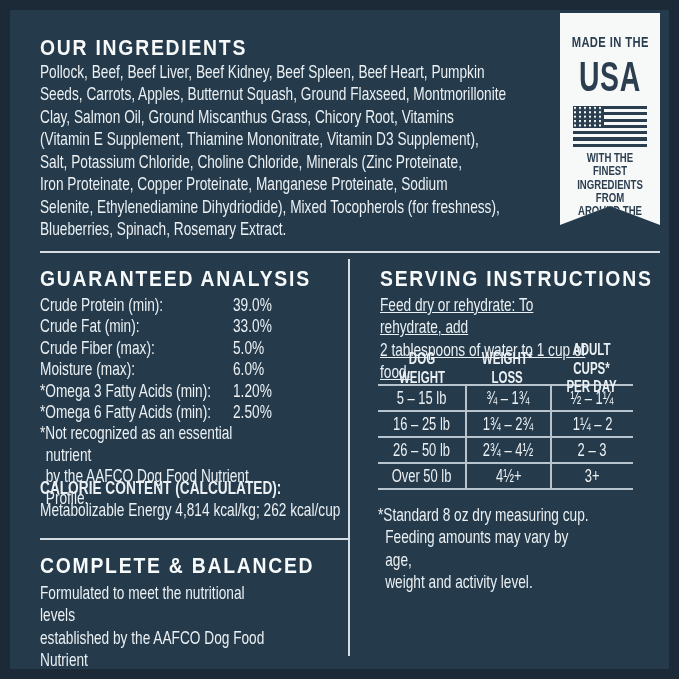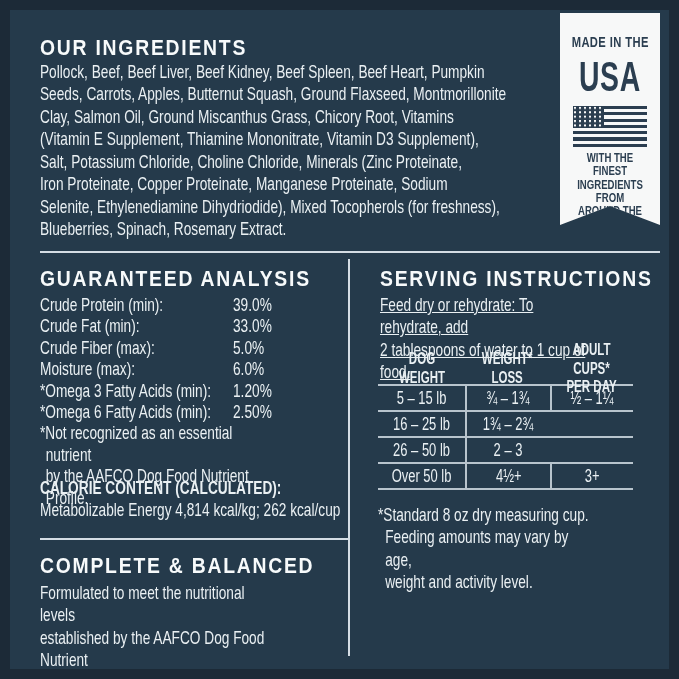--- a/index.html
+++ b/index.html
@@ -157,24 +157,30 @@
             <span class="cc">½ – 1¼</span>
           </div>
         </div>
         <div class="sv-row">
           <div class="sv-cell">
             <span class="cc">16 – 25 lb</span>
           </div>
           <div class="sv-cell">
             <span class="cc">1¾ – 2¾</span>
           </div>
+          <div class="sv-cell">
+            <span class="cc">1¼ – 2</span>
+          </div>
         </div>
         <div class="sv-row">
           <div class="sv-cell">
             <span class="cc">26 – 50 lb</span>
+          </div>
+          <div class="sv-cell">
+            <span class="cc">2¾ – 4½</span>
           </div>
           <div class="sv-cell">
             <span class="cc">2 – 3</span>
           </div>
         </div>
         <div class="sv-row">
           <div class="sv-cell">
             <span class="cc">Over 50 lb</span>
           </div>
           <div class="sv-cell">

